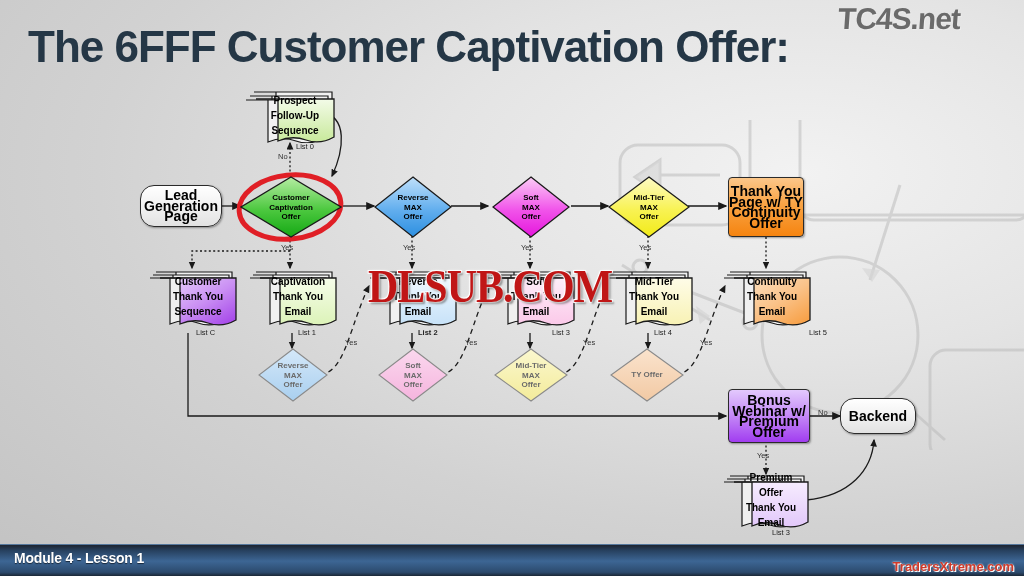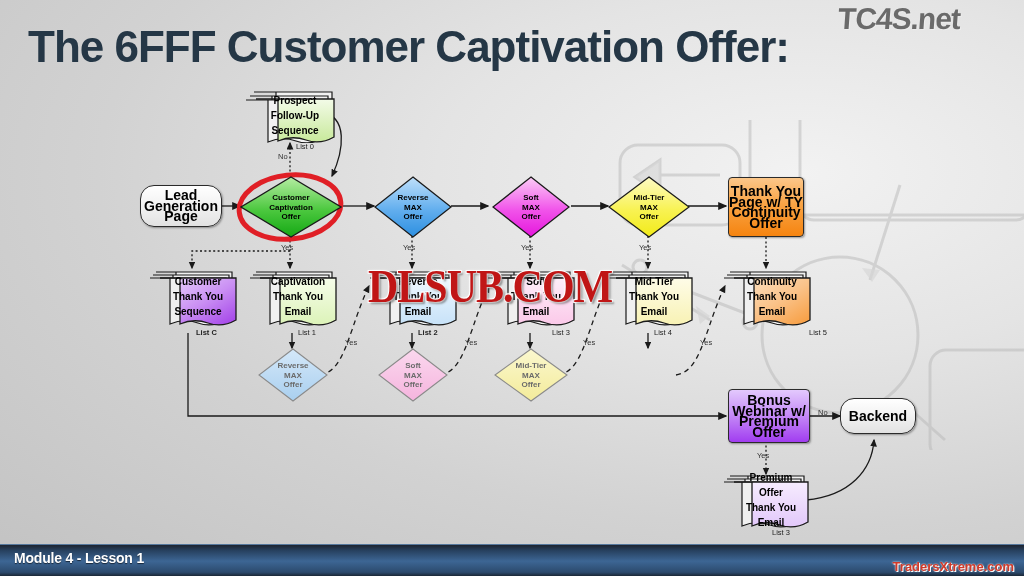--- a/index.html
+++ b/index.html
@@ -291,21 +291,21 @@
         </defs>
       <g stroke="#1a1a1a" stroke-width="1.2" fill="#f0f0f0">
         <path d="M6 2 H82 V44 Q68 52 54 47 Q40 42 26 48 V2 Z"></path>
         <path d="M3 5 H79 V47 Q65 55 51 50 Q37 45 23 51 V5 Z"></path>
         <path d="M0 8 H76 V50 Q62 58 48 53 Q34 48 20 54 V8 Z"></path>
       </g>
       <path d="M10 8 H86 V50 Q72 58 58 53 Q44 48 30 54 V8 Z" fill="url(#gPur)" stroke="#1a1a1a" stroke-width="1.3"></path>
     </svg>
     <div class="label" style="left:10px;width:76px;top:26px;">Customer<br>Thank You<br>Sequence</div>
   </div>
-  <div class="listlabel" style="left:196px;top:328px;font-weight:bold;">List C</div>
+  <div class="listlabel" style="left:196px;top:328px;">List C</div>
 
   <div class="node doc" style="left:250px;top:270px;width:88px;height:60px;">
     <svg class="dshape" viewBox="0 0 88 60" preserveAspectRatio="none">
       <defs>
           <linearGradient id="gGrn2" x1="0" y1="0" x2="0" y2="1">
         <stop offset="0" stop-color="#f6fdea"></stop>
             <stop offset="100%" stop-color="#dcf3b8"></stop>
       </linearGradient>
         </defs>
       <g stroke="#1a1a1a" stroke-width="1.2" fill="#f0f0f0">
@@ -431,20 +431,32 @@
         <stop offset="0" stop-color="#fbf8cf"></stop>
             <stop offset="100%" stop-color="#f3eb9a"></stop>
       </linearGradient>
         </defs>
       <polygon points="37,1 73,27 37,53 1,27" fill="url(#pYel)" stroke="#8a8a8a" stroke-width="1.1"></polygon>
     </svg>
     <div class="label" style="color:#6b6b6b;">Mid-Tier<br>MAX<br>Offer</div>
   </div>
   <div class="edgelabel" style="left:583px;top:338px;">Yes</div>
 
+  <div class="node dia" style="left:610px;top:348px;width:74px;height:54px;">
+    <svg class="dshape" viewBox="0 0 74 54" preserveAspectRatio="none">
+      <defs>
+          <linearGradient id="pOrg" x1="0" y1="0" x2="0" y2="1">
+        <stop offset="0" stop-color="#fae3cd"></stop>
+            <stop offset="100%" stop-color="#f2c9a4"></stop>
+      </linearGradient>
+        </defs>
+      <polygon points="37,1 73,27 37,53 1,27" fill="url(#pOrg)" stroke="#8a8a8a" stroke-width="1.1"></polygon>
+    </svg>
+    <div class="label" style="color:#6b6b6b;">TY Offer</div>
+  </div>
   <div class="edgelabel" style="left:700px;top:338px;">Yes</div>
 
   <div class="node proc" style="left:728px;top:389px;width:82px;height:54px;
               background:linear-gradient(to bottom,#e3c9fd 0%,#c78ff7 45%,#a13df0 100%);">
     <div class="label">Bonus<br>Webinar w/<br>Premium<br>Offer</div>
   </div>
   <div class="edgelabel" style="left:818px;top:408px;">No</div>
   <div class="edgelabel" style="left:757px;top:451px;">Yes</div>
 
   <div class="node term" style="left:840px;top:398px;width:76px;height:36px;">

